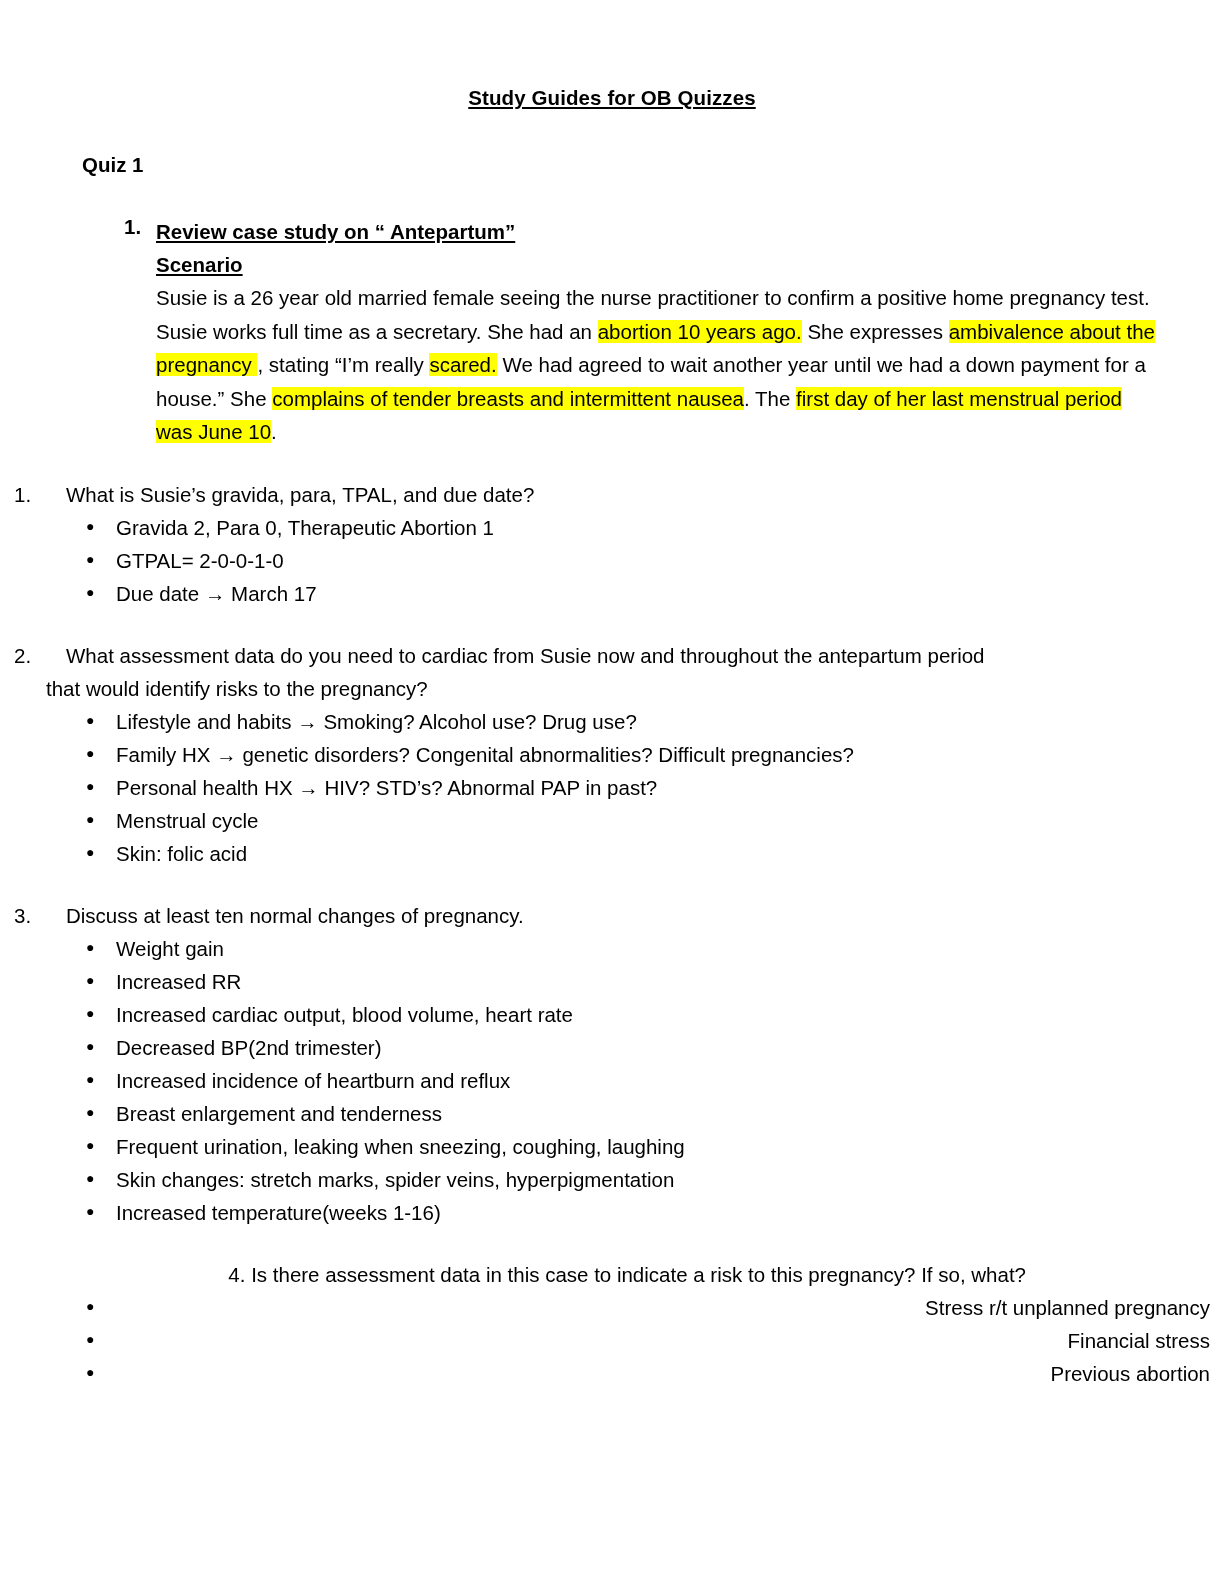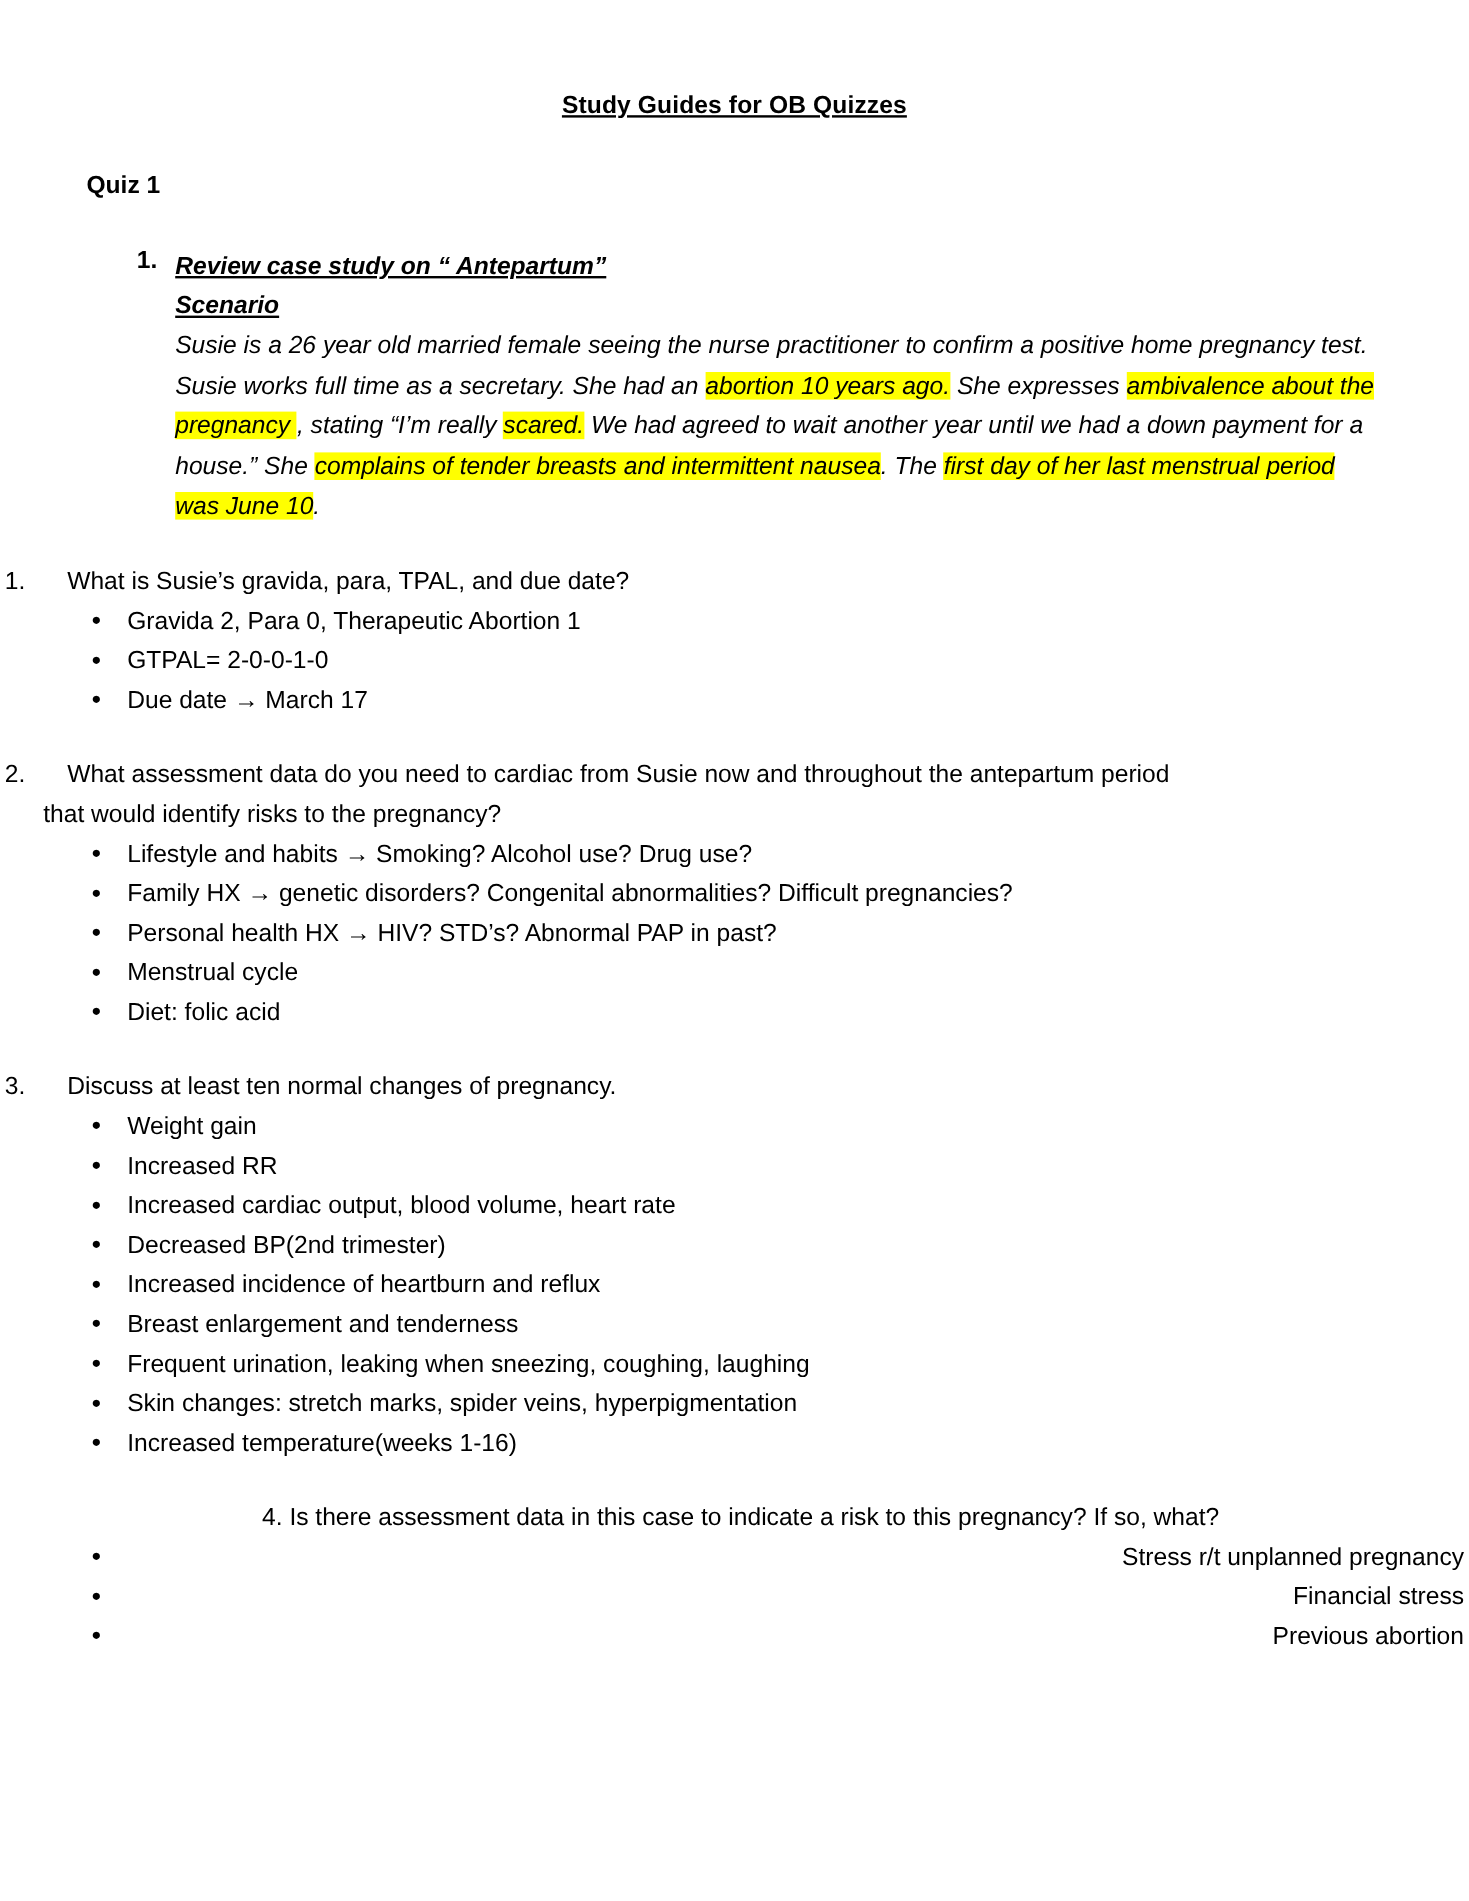--- a/index.html
+++ b/index.html
@@ -13,21 +13,21 @@
     -webkit-font-smoothing: antialiased;
   }
   .page {
     position: relative;
     width: 1224px;
     height: 1584px;
     margin: 0 auto;
     background: #ffffff;
     overflow: hidden;
     box-sizing: border-box;
-    padding: 4px;
+    padding: 14px;
   }
   .doc-title {
     text-align: center;
     font-size: 20.5px;
     font-weight: bold;
     text-decoration: underline;
     margin: 0;
     padding-top: 72px;
     letter-spacing: 0.1px;
   }
@@ -46,21 +46,20 @@
   .item-number {
     position: absolute;
     left: 110px;
     top: 38px;
     font-size: 20.5px;
     font-weight: bold;
     width: 32px;
   }
   .item-body {
     padding-left: 32px;
-    font-style: italic;
   }
   .sub-heading {
     font-size: 20.5px;
     font-weight: bold;
     text-decoration: underline;
     line-height: 33px;
     margin: 0;
     display: block;
   }
   .sub-heading-2 {
@@ -175,21 +174,21 @@
     <div class="qgroup">
       <p class="q-line q-num-indent">
         <span class="qn">2.</span>
         <span class="q-gap"></span><span>What assessment data do you need to cardiac from Susie now and throughout the antepartum period that would identify risks to the pregnancy?</span>
       </p>
       <ul class="bullets">
           <li>Lifestyle and habits → Smoking? Alcohol use? Drug use?</li>
           <li>Family HX → genetic disorders? Congenital abnormalities? Difficult pregnancies?</li>
           <li>Personal health HX → HIV? STD’s? Abnormal PAP in past?</li>
           <li>Menstrual cycle</li>
-          <li>Diet: folic acid</li>
+          <li>Skin: folic acid</li>
         </ul>
     </div>
 
     <div class="qgroup">
       <p class="q-line q-num-indent">
         <span class="qn">3.</span>
         <span class="q-gap"></span><span>Discuss at least ten normal changes of pregnancy.</span>
       </p>
       <ul class="bullets">
           <li>Weight gain</li>

